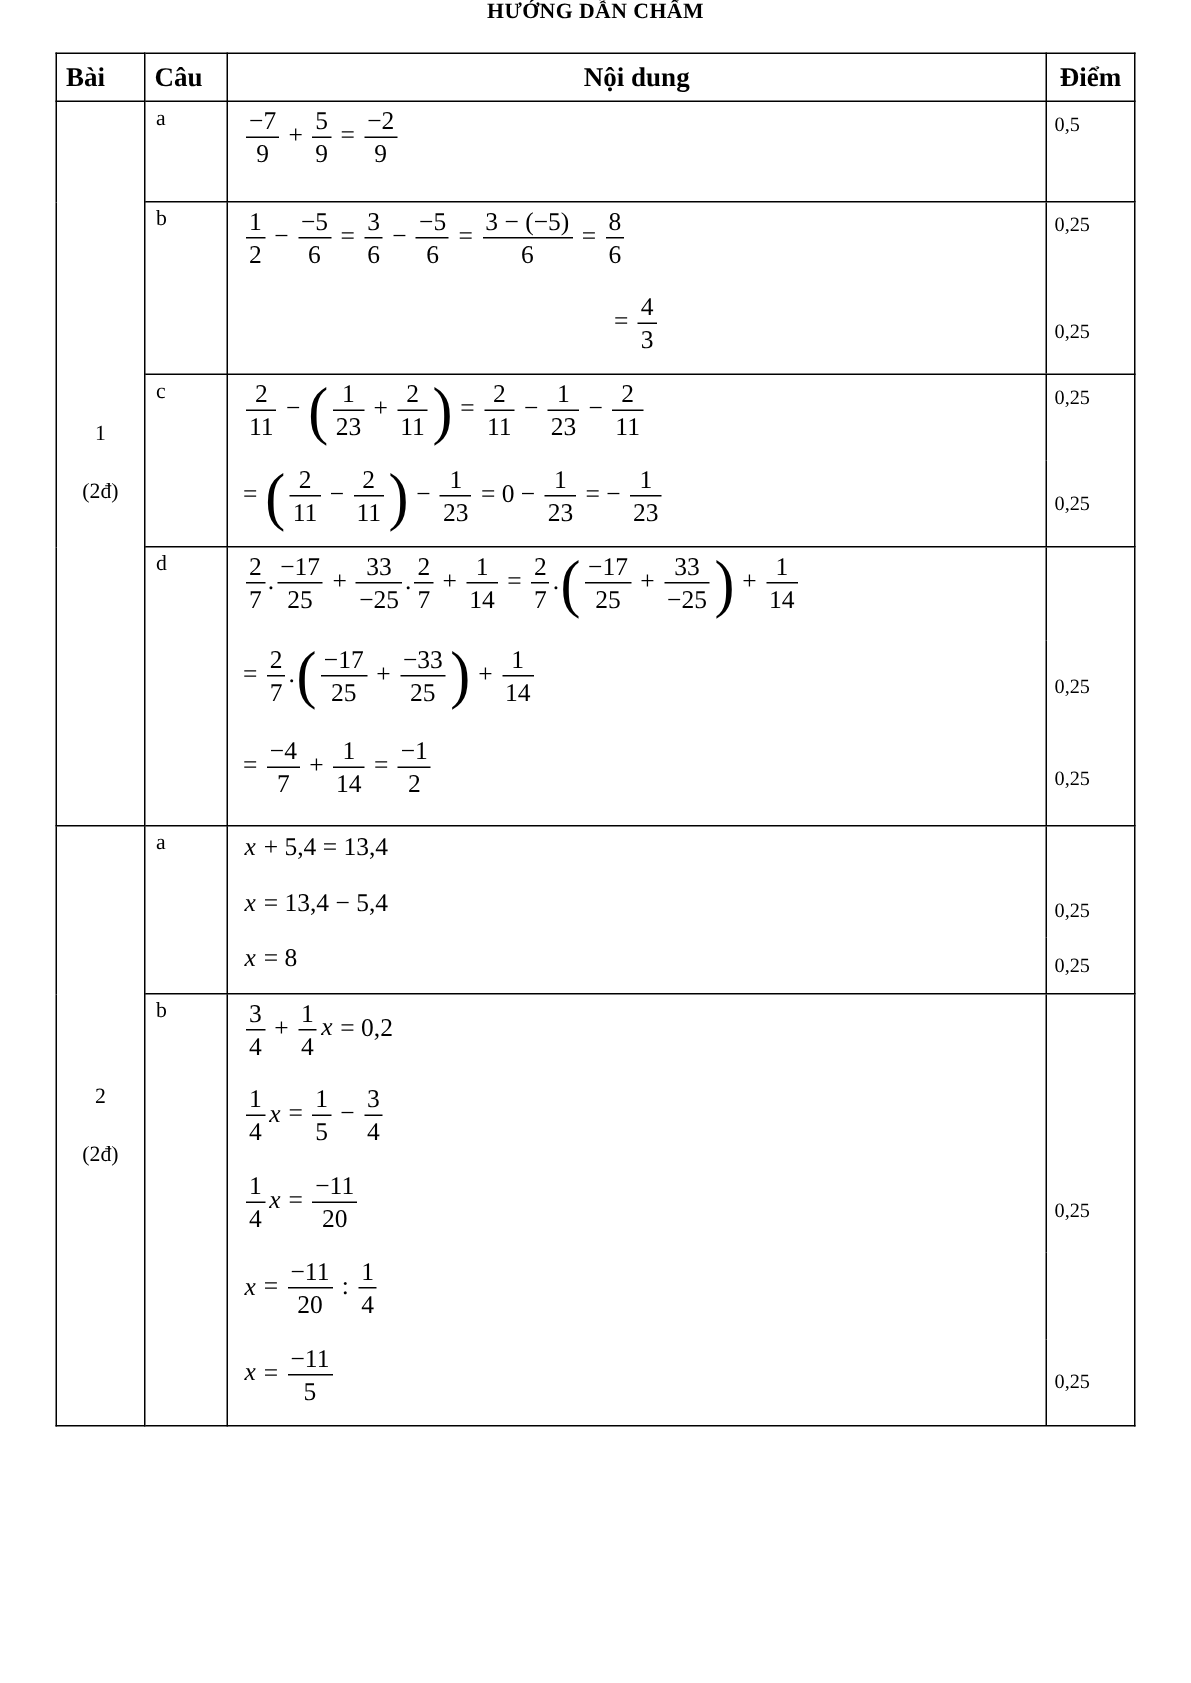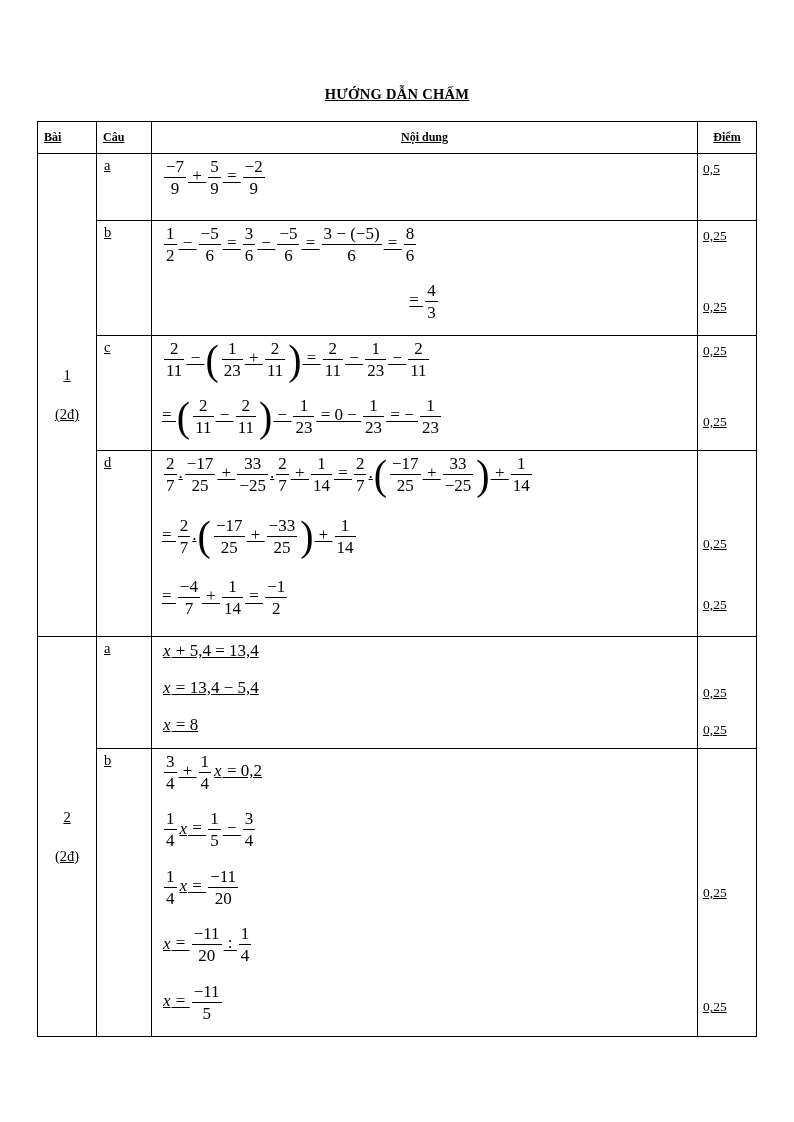--- a/index.html
+++ b/index.html
@@ -1,32 +1,32 @@
 <!DOCTYPE html>
 <html><head>
 <meta charset="utf-8">
 <style>
   * { box-sizing: border-box; }
   html, body { margin: 0; padding: 0; background: #ffffff; }
   body { font-family: "Liberation Serif", serif; color: #000; }
   .page {
     width: 794px; height: 1122px; background: #fff;
-    position: relative; padding-top: 86px; overflow: hidden; text-decoration: underline;
+    position: relative; overflow: hidden;
   }
   .title {
     margin: 0 0 18px 0; text-align: center;
     font-size: 14.5px; font-weight: bold; letter-spacing: 0.3px;
   }
   table.grading-table {
     border-collapse: collapse; table-layout: fixed;
     margin-left: 37px; width: 719px;
   }
   th, td { border: 1px solid #000; }
   th {
-    font-size: 12px; font-weight: bold; height: 32px;
+    font-size: 18px; font-weight: bold; height: 32px;
     padding: 0; vertical-align: middle; text-align: center; margin-top: 47px;
   }
   th.left { text-align: left; padding-left: 6px; }
   td.bai-cell {
     text-align: center; vertical-align: middle; font-size: 14.5px;
   }
   .bai-label { margin-bottom: 22px; }
   td.cau-cell {
     vertical-align: top; padding: 3px 0 0 7px; font-size: 14.5px;
   }

